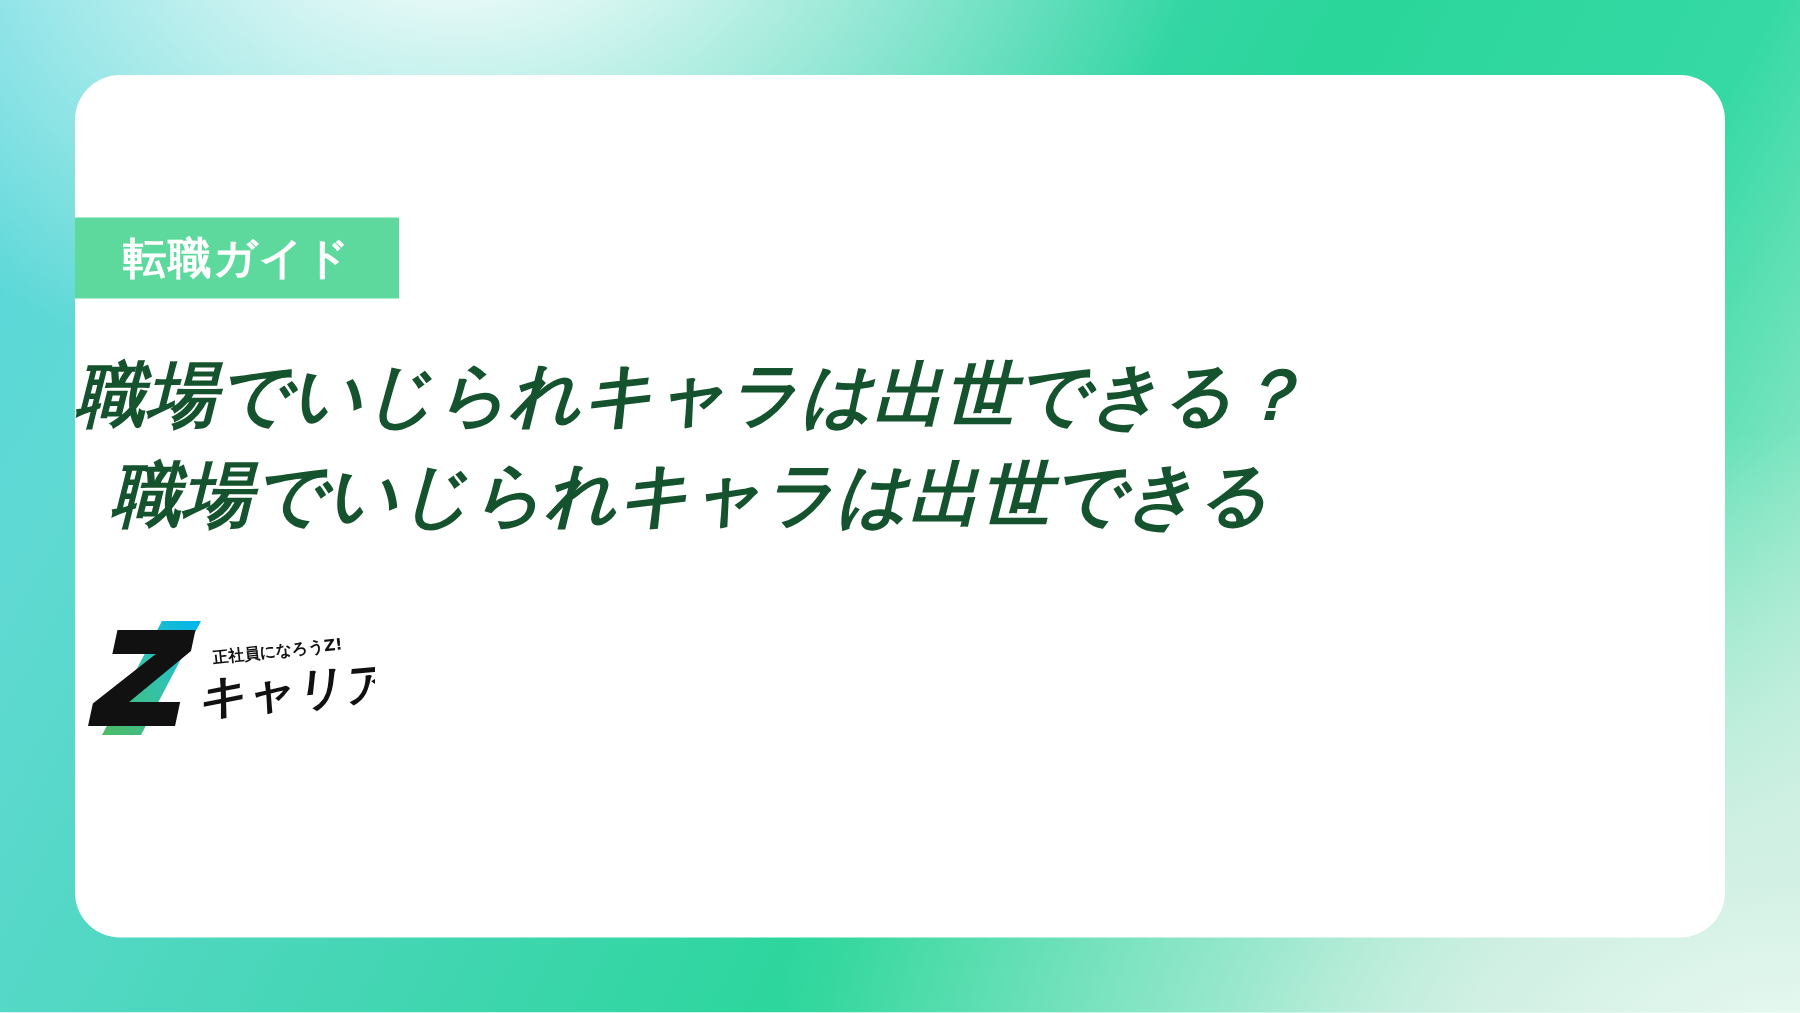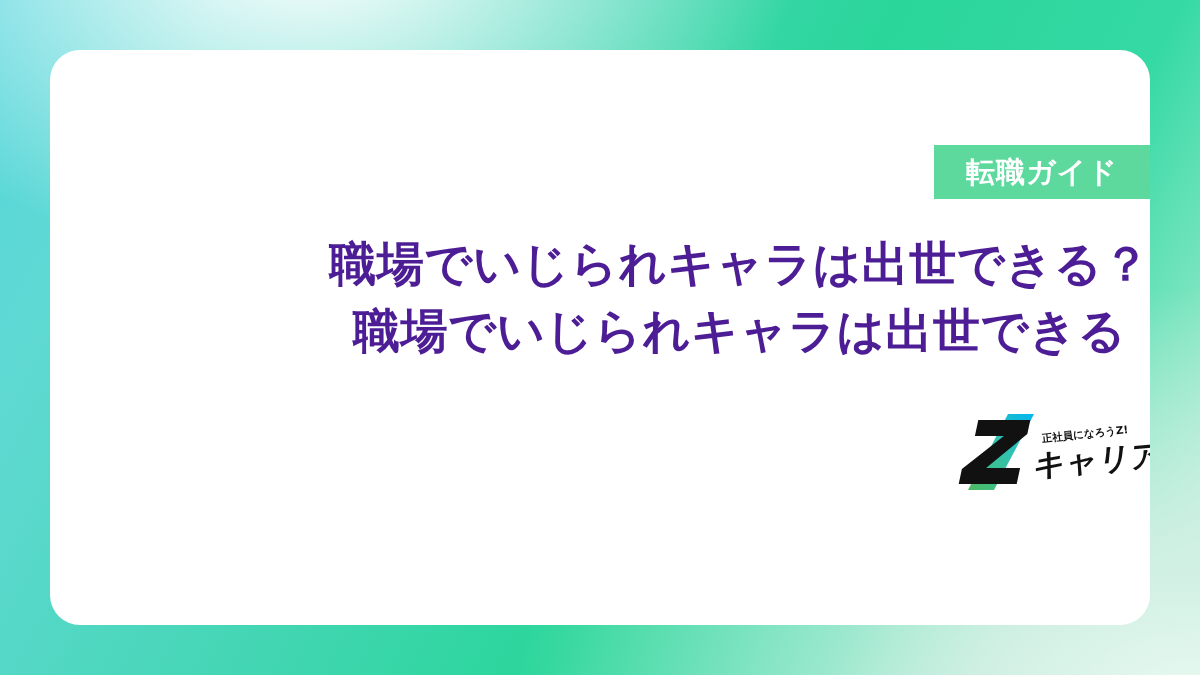--- a/index.html
+++ b/index.html
@@ -19,21 +19,21 @@
   }
   
   #card {
     position:absolute;
     left:50px; top:50px;
     width:1100px; height:575px;
     background:#ffffff;
     border-radius:30px;
     display:flex;
     flex-direction:column;
-    align-items:flex-end;
+    align-items:flex-start;
   }
   
   #badge {
     margin-top:95px;
     width:216px; height:54px;
     display:flex; align-items:center; justify-content:center;
     color:#ffffff;
     font-size:29px;
     font-weight:700;
     letter-spacing:1px;
@@ -75,21 +75,21 @@
 <body>
 
 <div id="bg">
 
   <div id="card" style="background: rgb(255, 255, 255);">
 
     <div id="badge" style="background: rgb(93, 217, 158); color: rgb(255, 255, 255);">
       <span>転職ガイド</span>
     </div>
 
-    <h1 id="title" style="color: #4c1d95;">
+    <h1 id="title" style="color: #14532d; font-style: italic;">
       <span class="line">職場でいじられキャラは出世できる？</span>
       <span class="line">職場でいじられキャラは出世できる</span>
     </h1>
 
     <div id="logo">
       <svg viewBox="0 0 200 80" xmlns="http://www.w3.org/2000/svg">
         <defs>
           <linearGradient id="zgrad" x1="1" y1="0" x2="0" y2="1">
             <stop offset="0%" stop-color="#00b5f0"></stop>
             <stop offset="45%" stop-color="#31c2b0"></stop>

